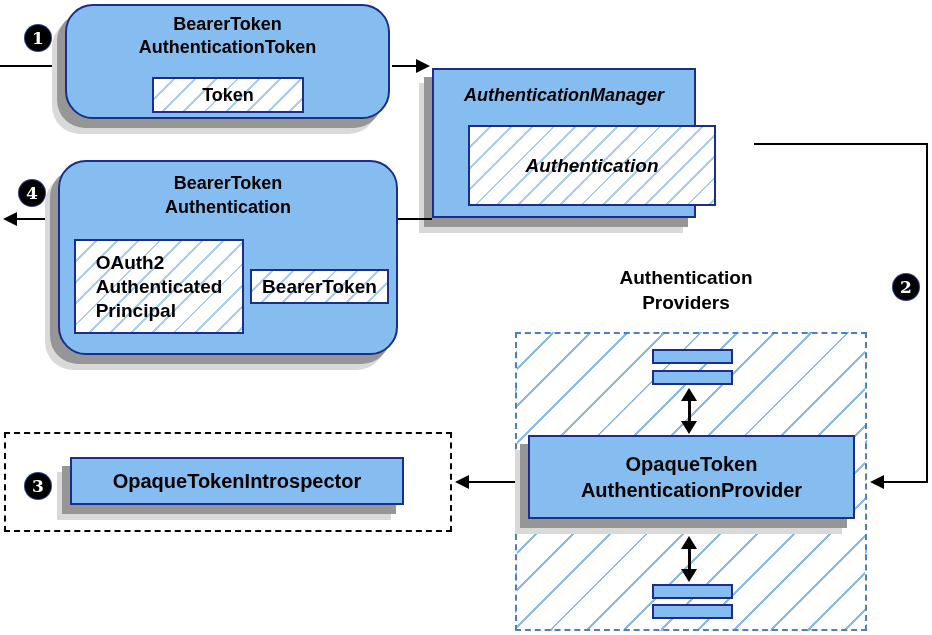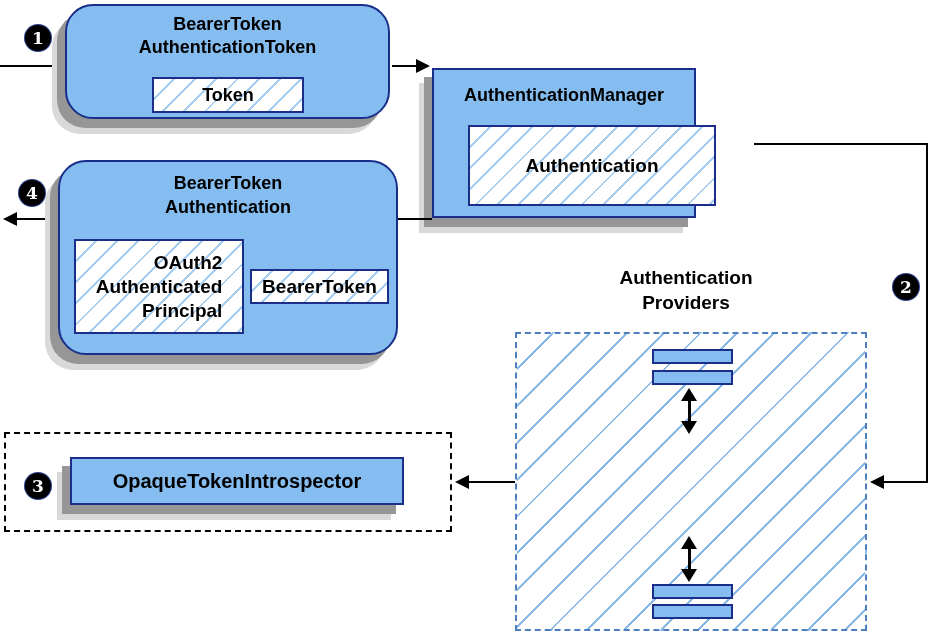--- a/index.html
+++ b/index.html
@@ -14,21 +14,21 @@
     position:absolute;background:#85bdf0;border:2px solid #1b2f8a;
     box-sizing:border-box;text-align:center;
   }
   .rounded{border-radius:28px;}
   .shad{box-shadow:-8px 9px 0 #969696,-13px 15px 0 #d9d9d9;}
   
   .hatch-sm{
     position:absolute;box-sizing:border-box;border:2px solid #1b2f8a;
     background-color:#fff;
     background-image:repeating-linear-gradient(135deg,transparent,transparent 13px,#a9ccf1 13px,#a9ccf1 15px);
-    display:flex;align-items:center;justify-content:center;text-align:right;
+    display:flex;align-items:center;justify-content:center;text-align:left;
   }
   .node-title{position:absolute;left:0;right:0;font-size:18px;line-height:23px;}
   
   .hline{position:absolute;height:2px;background:#000;}
   .vline{position:absolute;width:2px;background:#000;}
   .ah{position:absolute;width:0;height:0;}
   .ah-right{border-top:7px solid transparent;border-bottom:7px solid transparent;border-left:14px solid #000;}
   .ah-left{border-top:7px solid transparent;border-bottom:7px solid transparent;border-right:14px solid #000;}
   
   .badge{
@@ -72,21 +72,21 @@
     <div class="node-title pre" style="top:7px;">BearerToken
 AuthenticationToken</div>
     <div class="hatch-sm" style="left:85px;top:71px;width:152px;height:36px;font-size:18px;">
       <span>Token</span>
     </div>
   </div>
 
   <div class="hline" style="left:392px;top:65px;width:26px;"></div>
   <div class="ah ah-right" style="left:416px;top:59px;"></div>
 
-  <div class="node shad" style="left:432px;top:68px;width:264px;height:150px;">
+  <div class="node shad" style="left:432px;top:68px;width:264px;height:150px;font-style:italic;">
     <div class="node-title" style="top:14px;">AuthenticationManager</div>
     <div class="hatch-sm" style="left:34px;top:55px;width:248px;height:81px;font-size:19px;">
       <span>Authentication</span>
     </div>
   </div>
 
   <div class="hline" style="left:754px;top:143px;width:174px;"></div>
   <div class="vline" style="left:926px;top:143px;height:340px;"></div>
   <div class="hline" style="left:884px;top:481px;width:44px;"></div>
   <div class="ah ah-left" style="left:870px;top:475px;"></div>
@@ -120,20 +120,24 @@
   <div id="providers-container">
     <div class="stack-bar" style="top:15px;"></div>
     <div class="stack-bar" style="top:36px;"></div>
 
     <div class="dbl-arrow" style="left:164px;top:54px;height:46px;">
       <div class="ah-up"></div>
       <div class="dbl-line"></div>
       <div class="ah-down"></div>
     </div>
 
+    <div class="node shad center-flex" style="left:11px;top:101px;width:327px;height:84px;">
+      <span class="pre" style="font-size:20px;line-height:26px;">OpaqueToken
+AuthenticationProvider</span>
+    </div>
 
     <div class="dbl-arrow" style="left:164px;top:202px;height:46px;">
       <div class="ah-up"></div>
       <div class="dbl-line"></div>
       <div class="ah-down"></div>
     </div>
 
     <div class="stack-bar" style="top:250px;"></div>
     <div class="stack-bar" style="top:270px;"></div>
   </div>

